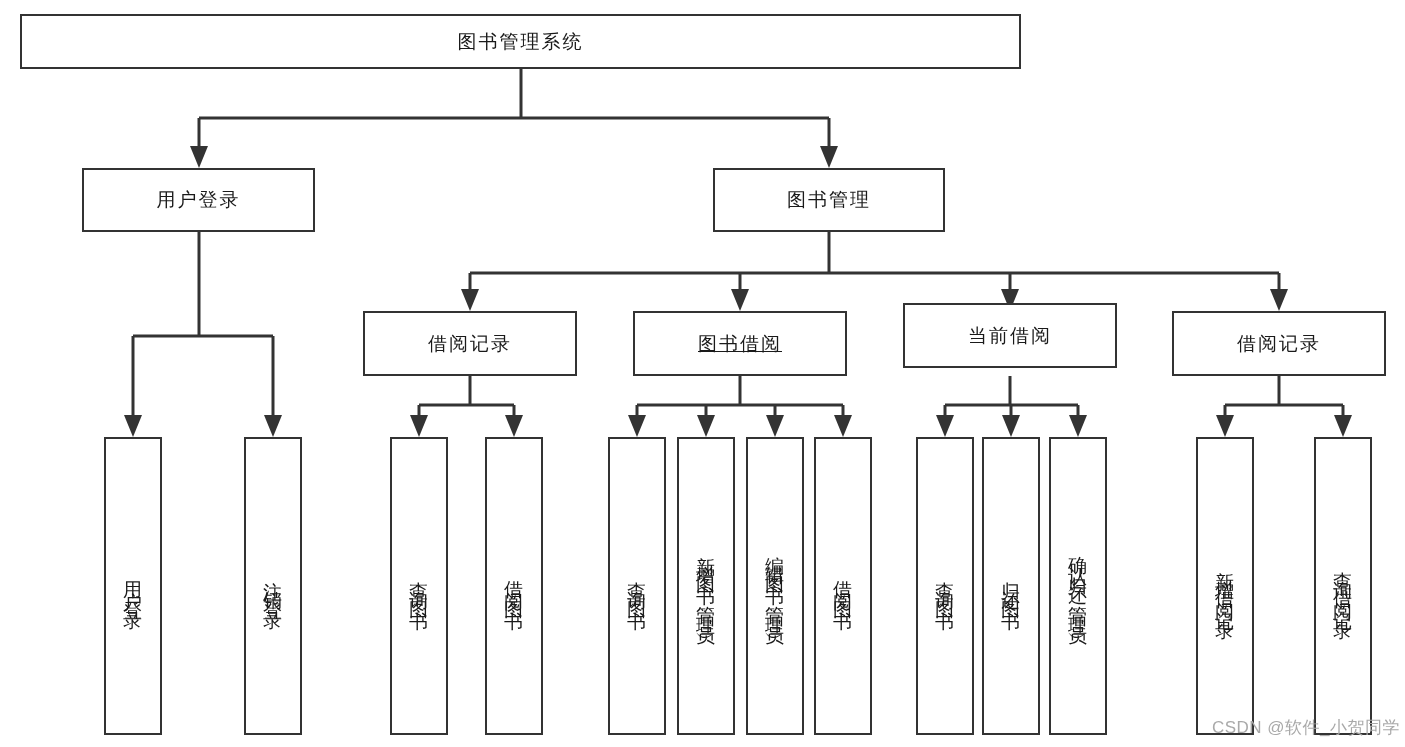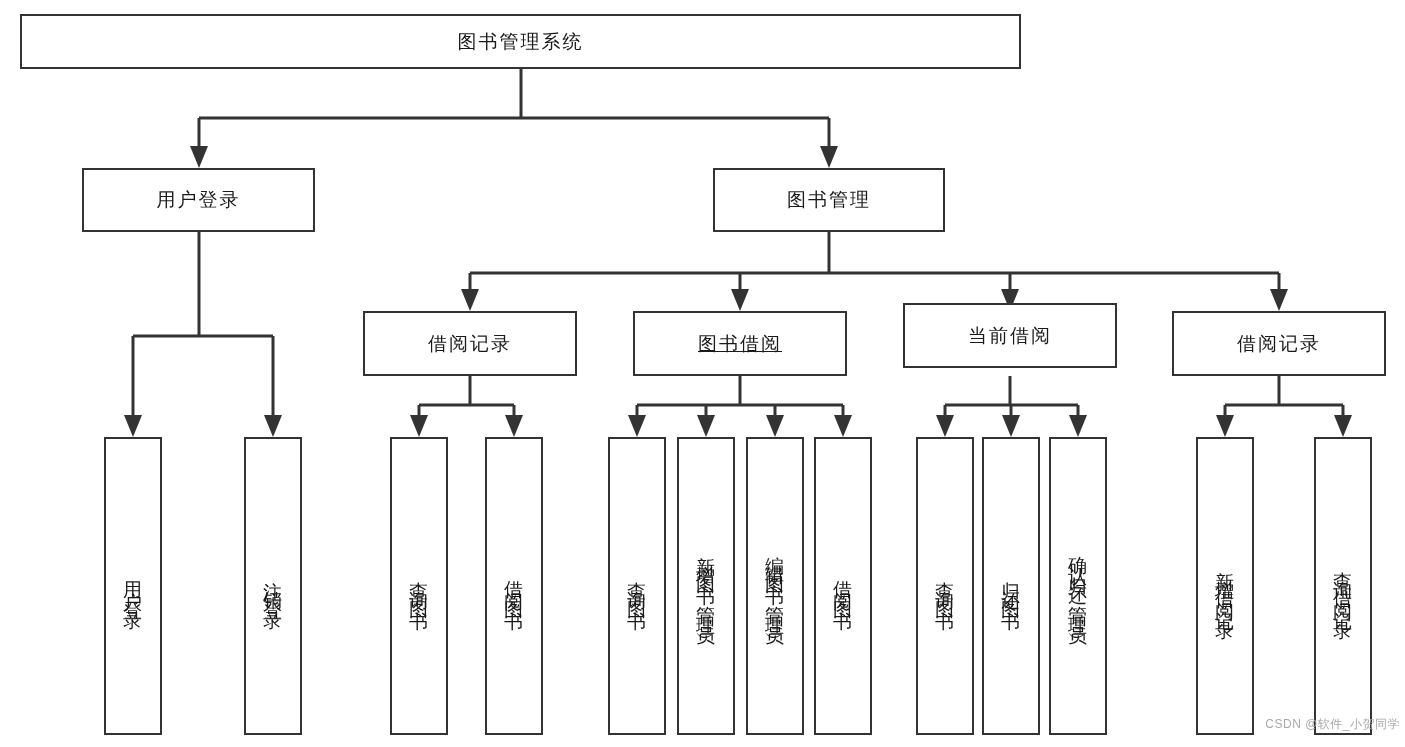--- a/index.html
+++ b/index.html
@@ -59,21 +59,21 @@
     letter-spacing: 10px;
     line-height: 1;
     color: var(--text-color);
     white-space: nowrap;
   }
   .watermark {
     position: absolute;
     z-index: 3;
     right: 5px;
     top: 716px;
-    font-size: 12px;
+    font-size: 17px;
     letter-spacing: 0.5px;
     color: var(--watermark);
   }
 </style>
 </head>
 <body>
 
 <div class="canvas">
 
   <svg class="connectors" viewBox="0 0 1405 747" xmlns="http://www.w3.org/2000/svg">

